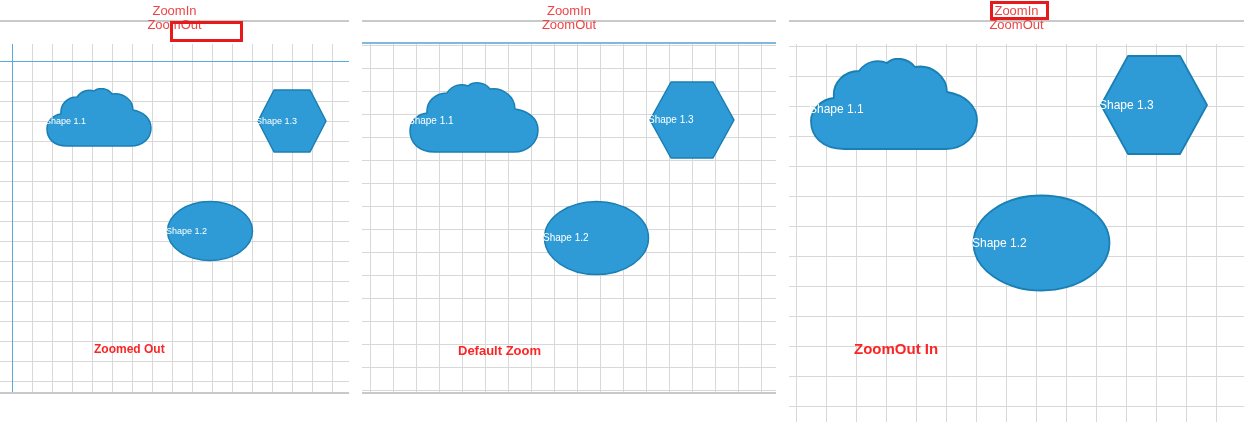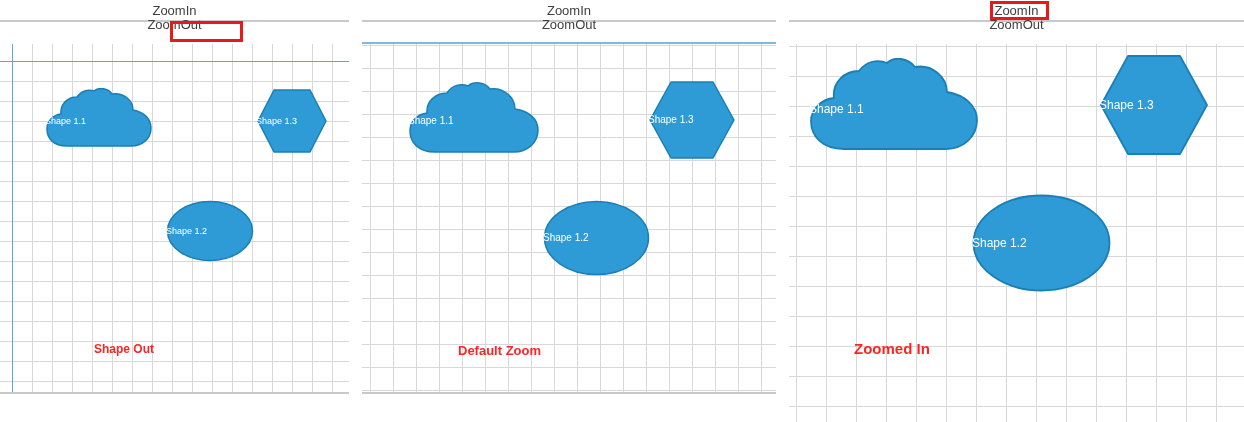--- a/index.html
+++ b/index.html
@@ -17,21 +17,21 @@
     background: #ffffff;
   }
 
   
   .panel { position: absolute; top: 0; background: #ffffff; overflow: hidden; }
 
   .hdr-zoomin, .hdr-zoomout {
     position: absolute;
     left: 0; right: 0;
     text-align: center;
-    color: #404040;
+    color: #ef4444;
     font-size: 13px;
     line-height: 17px;
     white-space: nowrap;
   }
   .hdr-zoomin  { top: 2px; }
   .hdr-zoomout { top: 16px; }
   .hdr-rule {
     position: absolute; left: 0; right: 0;
     height: 2px; background: #c9c9c9;
   }
@@ -130,21 +130,21 @@
         <span class="shape-label" style="font-size:9px;">Shape 1.2</span>
       </div>
 
       <div class="shape" style="left:256px; top:44px; width:72px; height:66px;">
         <svg viewBox="0 0 72 66" preserveAspectRatio="none">
           <polygon points="18,2 54,2 70,33 54,64 18,64 2,33" fill="#2e9bd6" stroke="#1a7fb5" stroke-width="1.5" stroke-linejoin="round"></polygon>
         </svg>
         <span class="shape-label" style="font-size:9px;">Shape 1.3</span>
       </div>
 
-      <div class="annot" style="left:94px; top:298px; font-size:12px;">Shape Out</div>
+      <div class="annot" style="left:94px; top:298px; font-size:12px;">Zoomed Out</div>
     </div>
 
     <div class="canvas-bottom-rule" style="top:392px;"></div>
     <div class="dots-strip" style="top:402px; height:12px;
                 background-image: radial-gradient(#c9c9c9 0.6px, transparent 0.7px);
                 background-size: 20px 12px; background-position: 12px 4px;"></div>
   </div>
 
   <div class="panel" id="panel-1" style="left:362px; width:414px; height:422px;">
 
@@ -220,17 +220,17 @@
         <span class="shape-label" style="font-size:12px;">Shape 1.2</span>
       </div>
 
       <div class="shape" style="left:310px; top:10px; width:110px; height:102px;">
         <svg viewBox="0 0 110 102" preserveAspectRatio="none">
           <polygon points="29,2 81,2 108,51 81,100 29,100 2,51" fill="#2e9bd6" stroke="#1a7fb5" stroke-width="1.8" stroke-linejoin="round"></polygon>
         </svg>
         <span class="shape-label" style="font-size:12px;">Shape 1.3</span>
       </div>
 
-      <div class="annot" style="left:65px; top:296px; font-size:15px;">Zoomed In</div>
+      <div class="annot" style="left:65px; top:296px; font-size:15px;">ZoomOut In</div>
     </div>
   </div>
 
 </div>
 
 </body></html>

